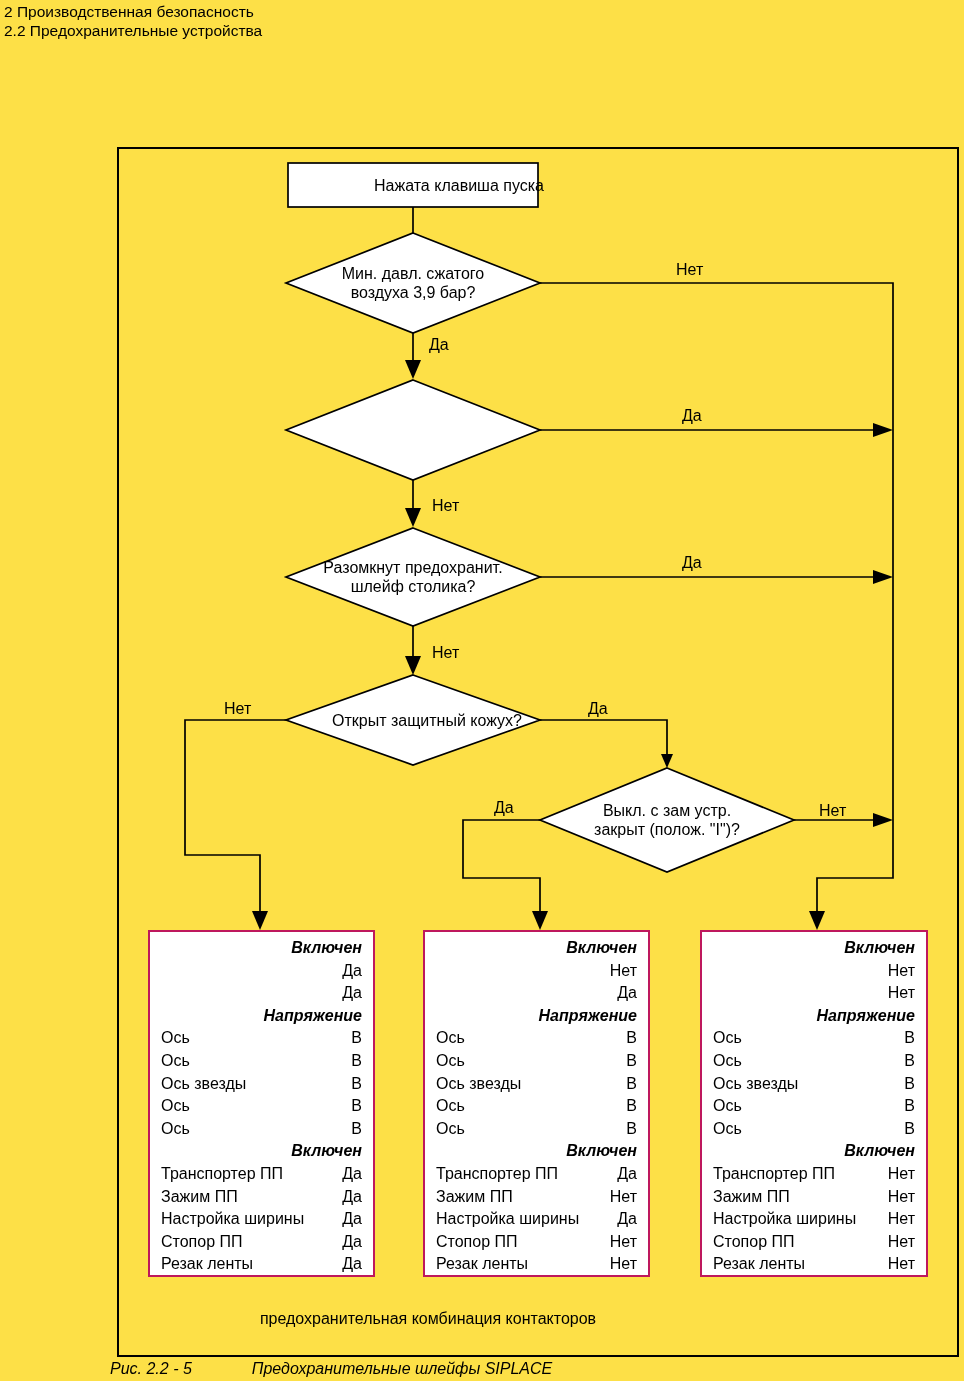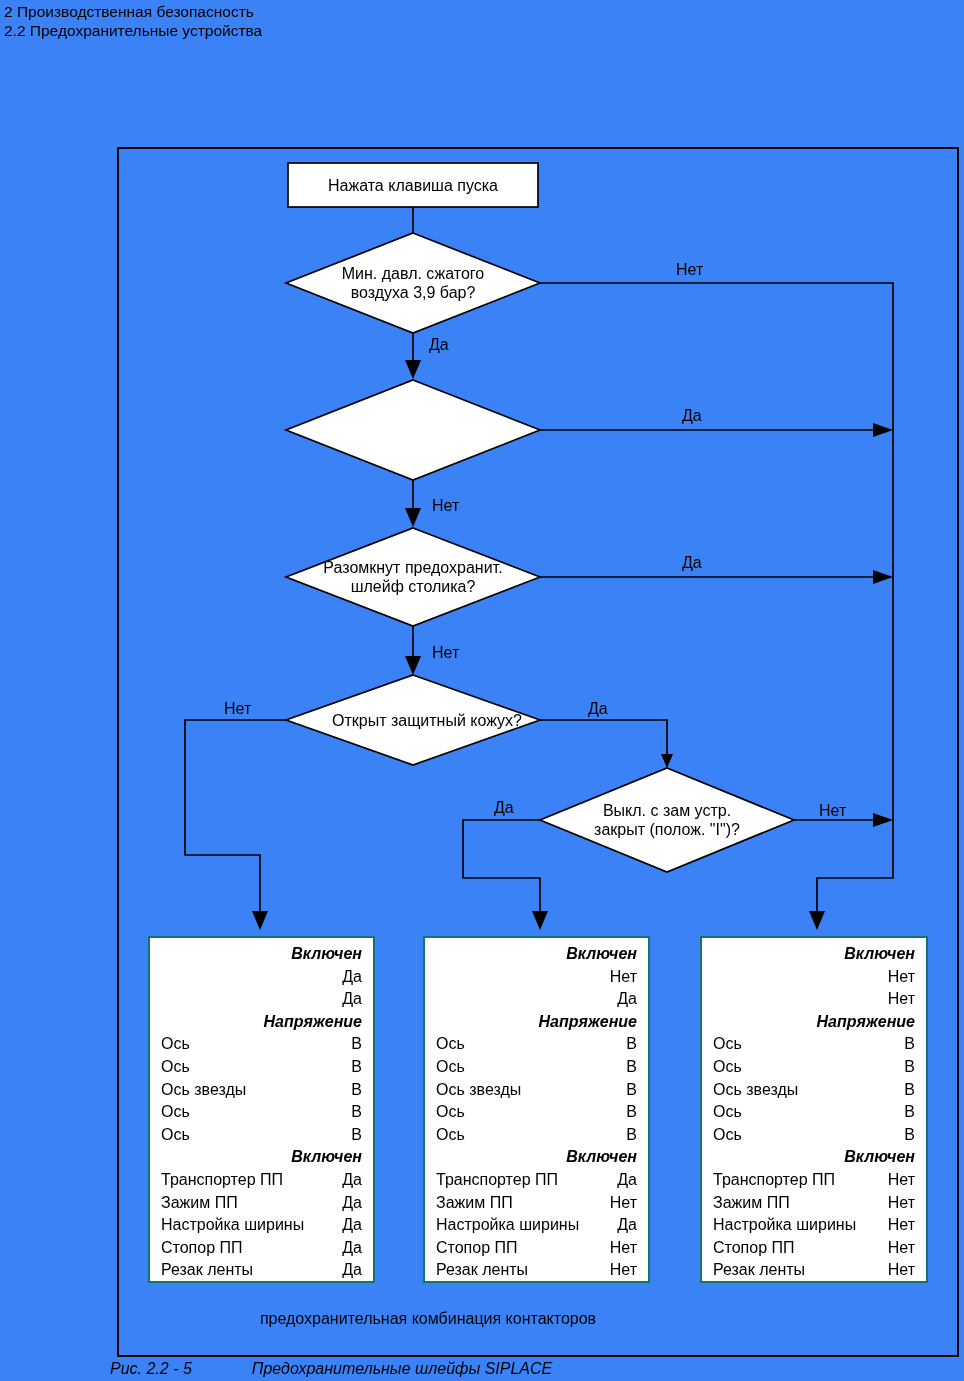--- a/index.html
+++ b/index.html
@@ -1,35 +1,35 @@
 <!DOCTYPE html>
 <html><head>
 <meta charset="utf-8">
 <style>
   html,body{margin:0;padding:0;background:#fff;}
   #page{
-    position:relative;width:964px;height:1381px;background:#3b82f6;
+    position:relative;width:964px;height:1381px;background:#fde047;
     font-family:"Liberation Sans", sans-serif;color:#000;overflow:hidden;
   }
   .abs{position:absolute;}
   .hdr{font-size:15.5px;line-height:19px;}
   .hdr-right{text-align:right;white-space:pre;}
   #frame{
     left:117px;top:147px;width:842px;height:1210px;
     border:2px solid #000;box-sizing:border-box;
   }
   #flow-svg{left:0;top:0;width:964px;height:1381px;}
   .node-text{
     font-size:16px;line-height:19px;text-align:center;
     display:flex;align-items:center;justify-content:center;flex-direction:column;
   }
   .branch-label{font-size:16px;line-height:17px;}
   .flow-table{
-    border:2px solid #0f766e;box-sizing:border-box;background:#fff;
-    font-size:16px;padding:5px 11px 0 11px;margin-top:6px;
+    border:2px solid #be185d;box-sizing:border-box;background:#fff;
+    font-size:16px;padding:5px 11px 0 11px;
   }
   .trow{display:flex;justify-content:space-between;line-height:22.6px;white-space:nowrap;}
   .trow .tl{text-align:left;}
   .trow .tv{text-align:right;}
   .thead .tv{font-weight:bold;font-style:italic;}
   #caption{font-size:16px;text-align:center;}
   #figure-line{font-size:16px;font-style:italic;display:flex;}
   #figure-label{margin-right:60px;}
   svg line, svg polyline, svg polygon.shape, svg rect, svg polygon.diamond{
     stroke:#000;stroke-width:1.7;fill:none;
@@ -76,21 +76,21 @@
       <polygon class="arrow" points="661,754 673,754 667,768"></polygon>
       <polygon class="arrow" points="252,911 268,911 260,930"></polygon>
       <polygon class="arrow" points="532,911 548,911 540,930"></polygon>
       <polygon class="arrow" points="809,911 825,911 817,930"></polygon>
       <polygon class="arrow" points="873,423 873,437 893,430"></polygon>
       <polygon class="arrow" points="873,570 873,584 893,577"></polygon>
       <polygon class="arrow" points="873,813 873,827 893,820"></polygon>
     </g>
   </svg>
 
-  <div class="abs node-text" style="left:288px;top:163px;width:250px;height:44px;">Нажата клавиша пуска</div>
+  <div class="abs node-text" style="left:288px;top:163px;width:250px;height:44px;padding-left:46px;">Нажата клавиша пуска</div>
 
   <div class="abs node-text" style="left:303px;top:264px;width:220px;">
     <div>Мин. давл. сжатого</div>
     <div>воздуха 3,9 бар?</div>
   </div>
   <div class="abs node-text" style="left:303px;top:558px;width:220px;">
     <div>Разомкнут предохранит.</div>
     <div>шлейф столика?</div>
   </div>
   <div class="abs node-text" style="left:317px;top:711px;width:220px;">

